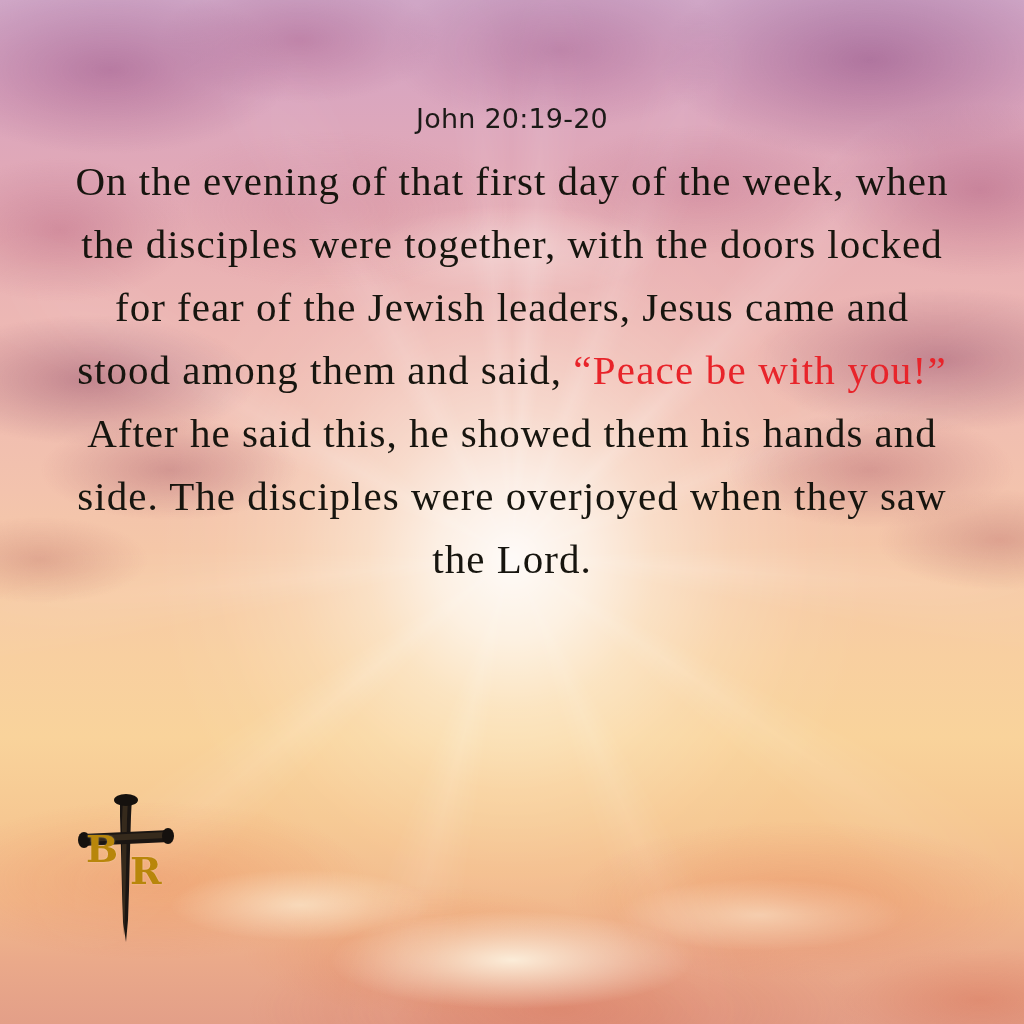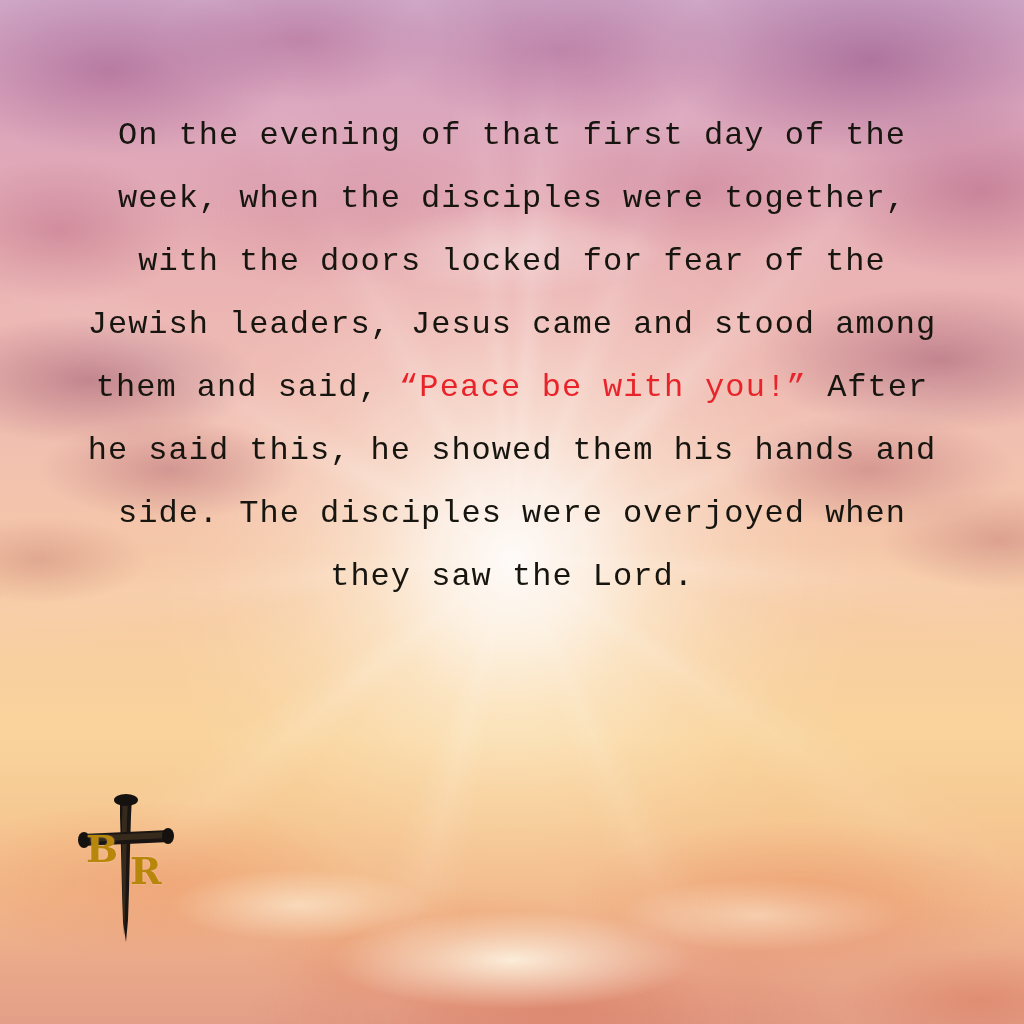--- a/index.html
+++ b/index.html
@@ -172,22 +172,22 @@
   #reference {
     font-family: "DejaVu Sans", sans-serif;
     font-size: 27px;
     color: #1c1a18;
     letter-spacing: 0.2px;
     line-height: 1.1;
     margin: 0 0 16px 0;
   }
 
   #verse-text {
-    font-family: Liberation Mono, monospace;
-    font-size: 32px;
+    font-family: Liberation Serif, serif;
+    font-size: 41px;
     line-height: 63px;
     color: #17150f;
     letter-spacing: 1.0px;
     margin: 0;
     font-weight: 400;
   }
 
   #verse-text .quote {
     color: #e8242a;
     letter-spacing: 1.2px;
@@ -218,20 +218,21 @@
 <div id="scene">
 
   <div class="layer" id="glow"></div>
   <div class="layer" id="rays"></div>
   <div class="layer" id="clouds-top"></div>
   <div class="layer" id="clouds-mid"></div>
   <div class="layer" id="clouds-bottom"></div>
   <div class="layer" id="highlights"></div>
 
   <div id="verse-block">
+    <div id="reference">John 20:19-20</div>
     <p id="verse-text"><span>On the evening of that first day of the week, when the disciples were together, with the doors locked for fear of the Jewish leaders, Jesus came and stood among them and said,</span> <span class="quote">“Peace be with you!”</span> <span>After he said this, he showed them his hands and side. The disciples were overjoyed when they saw the Lord.</span></p>
   </div>
 
   <div id="logo">
     <svg width="120" height="160" viewBox="0 0 120 160">
 
       <path d="M46 6 L58 6 L57 26 L56 60 L55 100 L54 130 L52 152 L49 132 L48 100 L47 60 L46 26 Z" fill="#1a1512"></path>
       <path d="M49 8 L54 8 L53 30 L52 80 L51 120 L50 146 L49 120 L48 80 L48 30 Z" fill="#3a2c1e" opacity="0.9"></path>
 
       <path d="M8 44 L96 40 L96 52 L8 56 Z" fill="#1a1512"></path>

